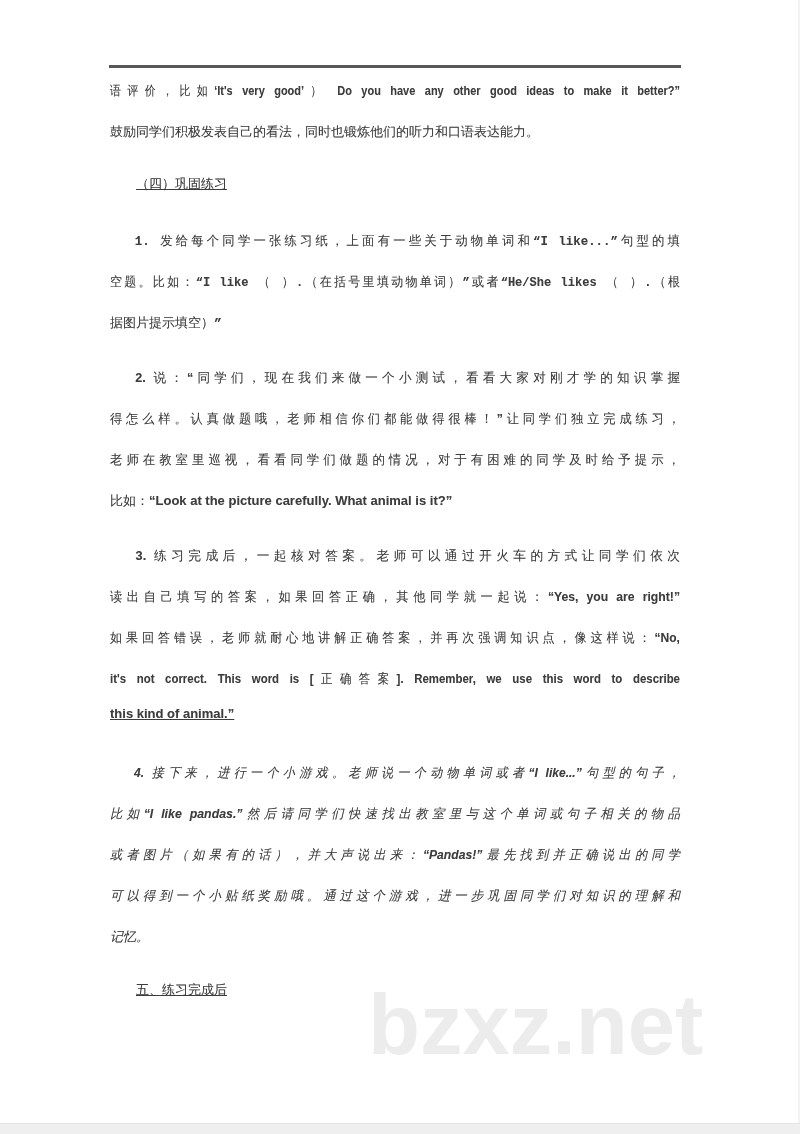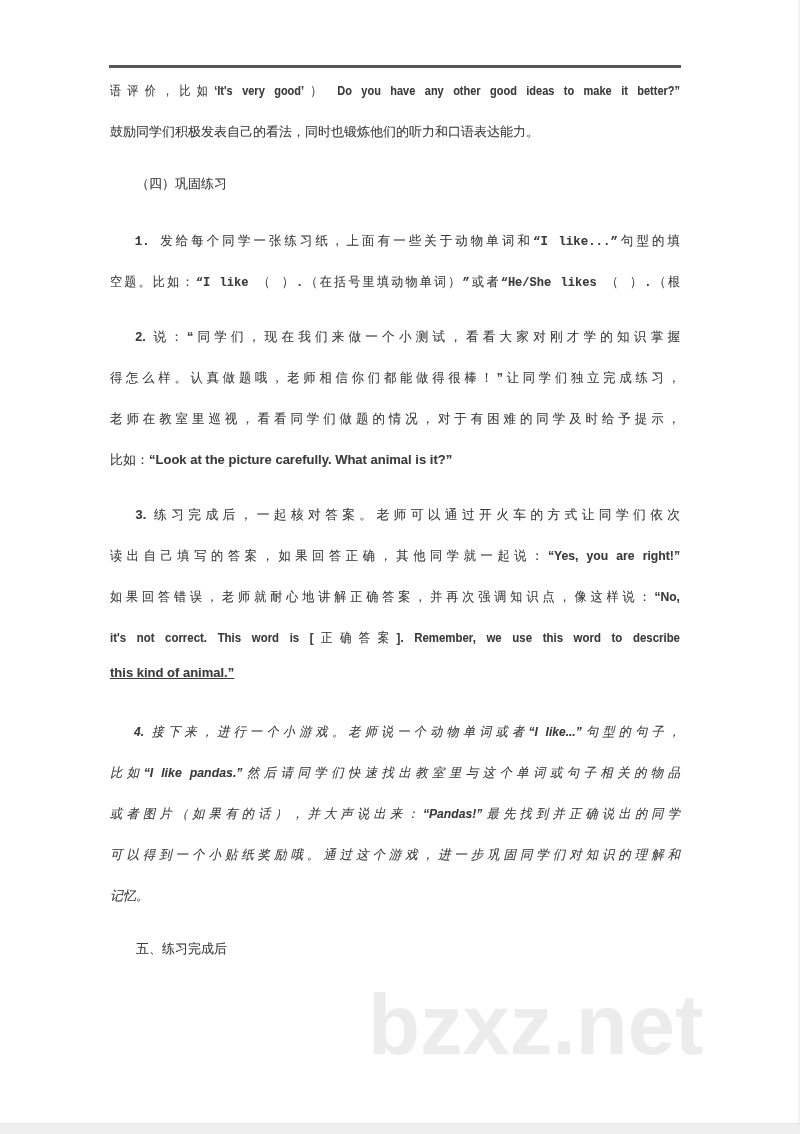--- a/index.html
+++ b/index.html
@@ -31,21 +31,21 @@
   .content .block:nth-child(4){margin-top:13px;}  
   .content .block:nth-child(5){margin-top:14px;}  
   .content .block:nth-child(6){margin-top:19px;font-style:italic;}  
   .content .block:nth-child(7){margin-top:12px;}  
   .line{
     height:41px;line-height:41px;
     text-align:justify;text-align-last:justify;
   }
   .line.last{text-align-last:left;}
   .line.ind{text-indent:2em;}
-  .heading .line{text-indent:2em;text-align:center;text-align-last:left;}
+  .heading .line{text-indent:2em;text-align:center;text-align-last:left;text-decoration:underline;}
   .line.tight{height:34px;line-height:30px;text-decoration:underline;}
   .lt{font-weight:bold;}
   .nw{white-space:nowrap;}
   .footer-bar{
     position:absolute;left:0;right:0;bottom:0;height:10px;
     background:var(--bar,#efefef);border-top:1px solid #e3e3e3;
   }
   .right-edge{position:absolute;top:0;bottom:0;right:0;width:2px;background:#f2f2f2;}
 </style>
 </head>
@@ -58,20 +58,21 @@
       <div class="block paragraph">
         <div class="line nw" style="width: 675px; transform-origin: 0px 50%; transform: scaleX(0.8444);">语评价，比如<span class="lt">‘It's very good’</span>）<span class="lt"> Do you have any other good ideas to make it better?”</span></div>
         <div class="line last">鼓励同学们积极发表自己的看法，同时也锻炼他们的听力和口语表达能力。</div>
       </div>
       <div class="block heading">
         <div class="line last">（四）巩固练习</div>
       </div>
       <div class="block paragraph">
         <div class="line ind nw" style="width: 598px; transform-origin: 0px 50%; transform: scaleX(0.9532);"><span class="lt">1. </span>发给每个同学一张练习纸，上面有一些关于动物单词和<span class="lt">“I like...”</span>句型的填</div>
         <div class="line nw" style="width: 617px; transform-origin: 0px 50%; transform: scaleX(0.9238);">空题。比如：<span class="lt">“I like </span>（<span class="lt"> </span>）<span class="lt">.</span>（在括号里填动物单词）<span class="lt">”</span>或者<span class="lt">“He/She likes </span>（<span class="lt"> </span>）<span class="lt">.</span>（根</div>
+        <div class="line last">据图片提示填空）<span class="lt">”</span></div>
       </div>
       <div class="block paragraph">
         <div class="line ind nw" style="width: 588px; transform-origin: 0px 50%; transform: scaleX(0.9694);"><span class="lt">2. </span>说：<span class="lt">“</span>同学们，现在我们来做一个小测试，看看大家对刚才学的知识掌握</div>
         <div class="line nw" style="width: 604px; transform-origin: 0px 50%; transform: scaleX(0.9437);">得怎么样。认真做题哦，老师相信你们都能做得很棒！<span class="lt">”</span>让同学们独立完成练习，</div>
         <div class="line nw" style="width: 595px; transform-origin: 0px 50%; transform: scaleX(0.958);">老师在教室里巡视，看看同学们做题的情况，对于有困难的同学及时给予提示，</div>
         <div class="line last">比如：<span class="lt">“Look at the picture carefully. What animal is it?”</span></div>
       </div>
       <div class="block paragraph">
         <div class="line ind nw" style="width: 580px; transform-origin: 0px 50%; transform: scaleX(0.9828);"><span class="lt">3. </span>练习完成后，一起核对答案。老师可以通过开火车的方式让同学们依次</div>
         <div class="line nw" style="width: 606px; transform-origin: 0px 50%; transform: scaleX(0.9406);">读出自己填写的答案，如果回答正确，其他同学就一起说：<span class="lt">“Yes, you are right!”</span></div>

